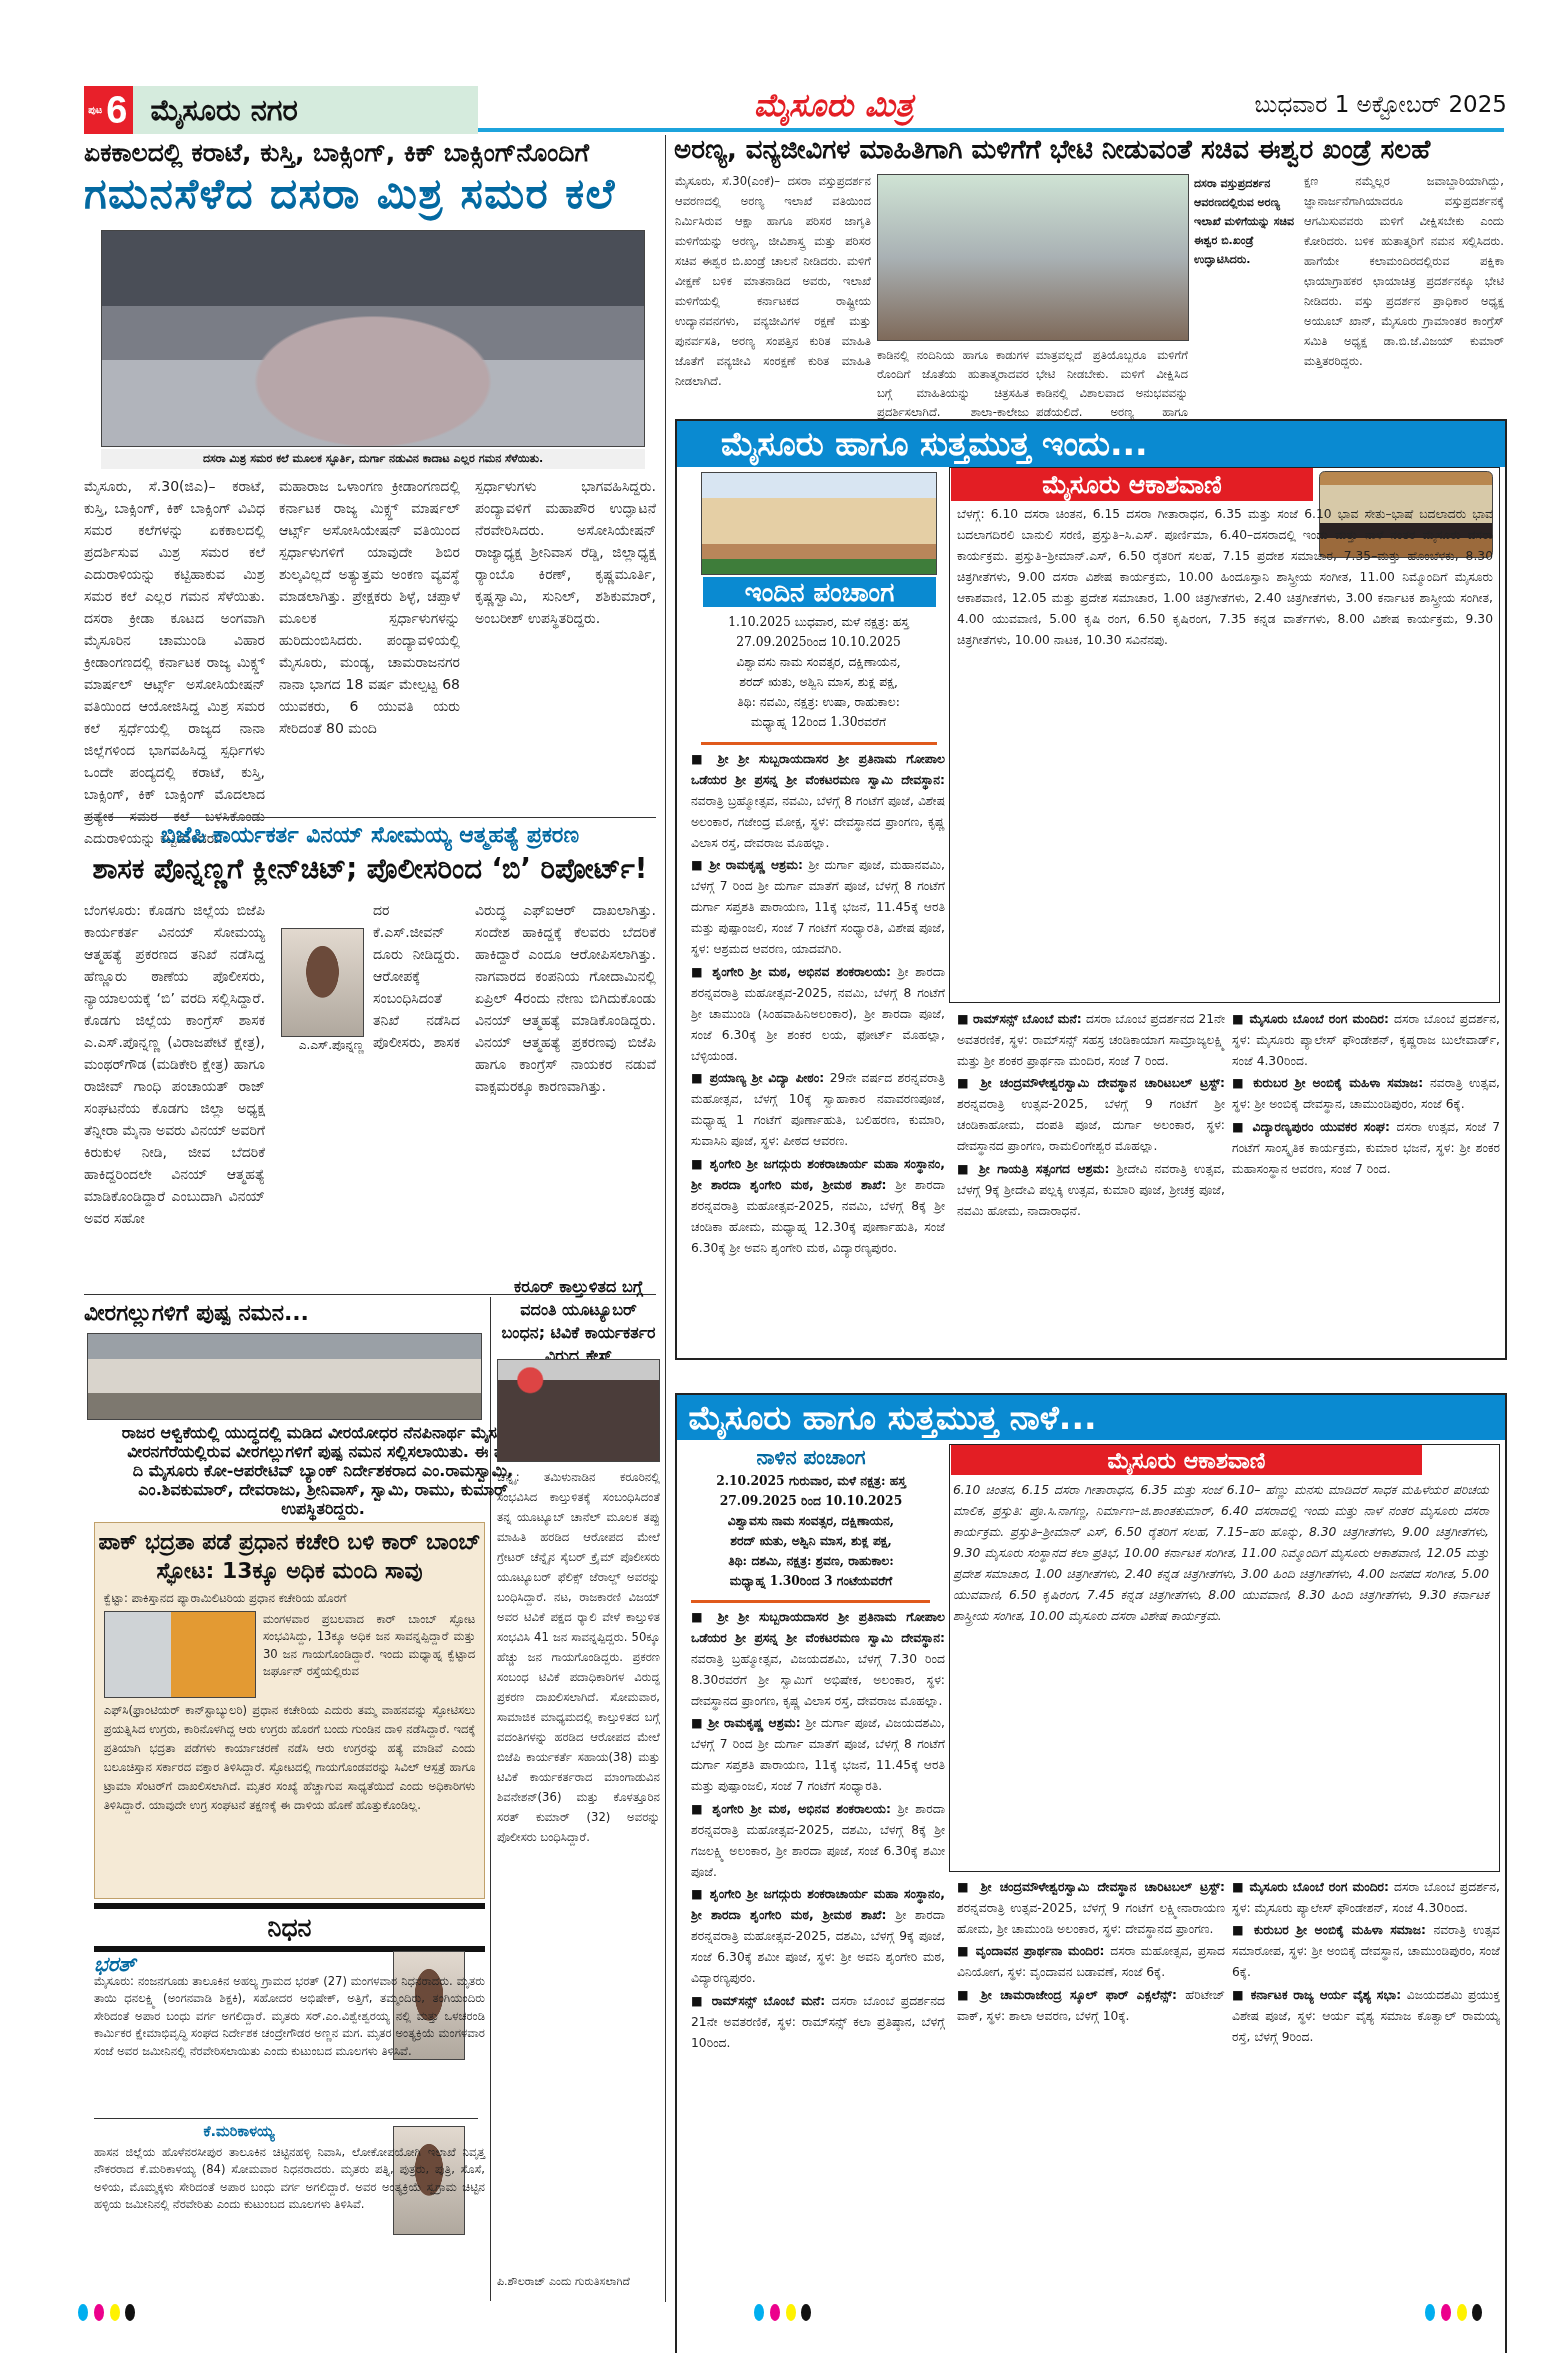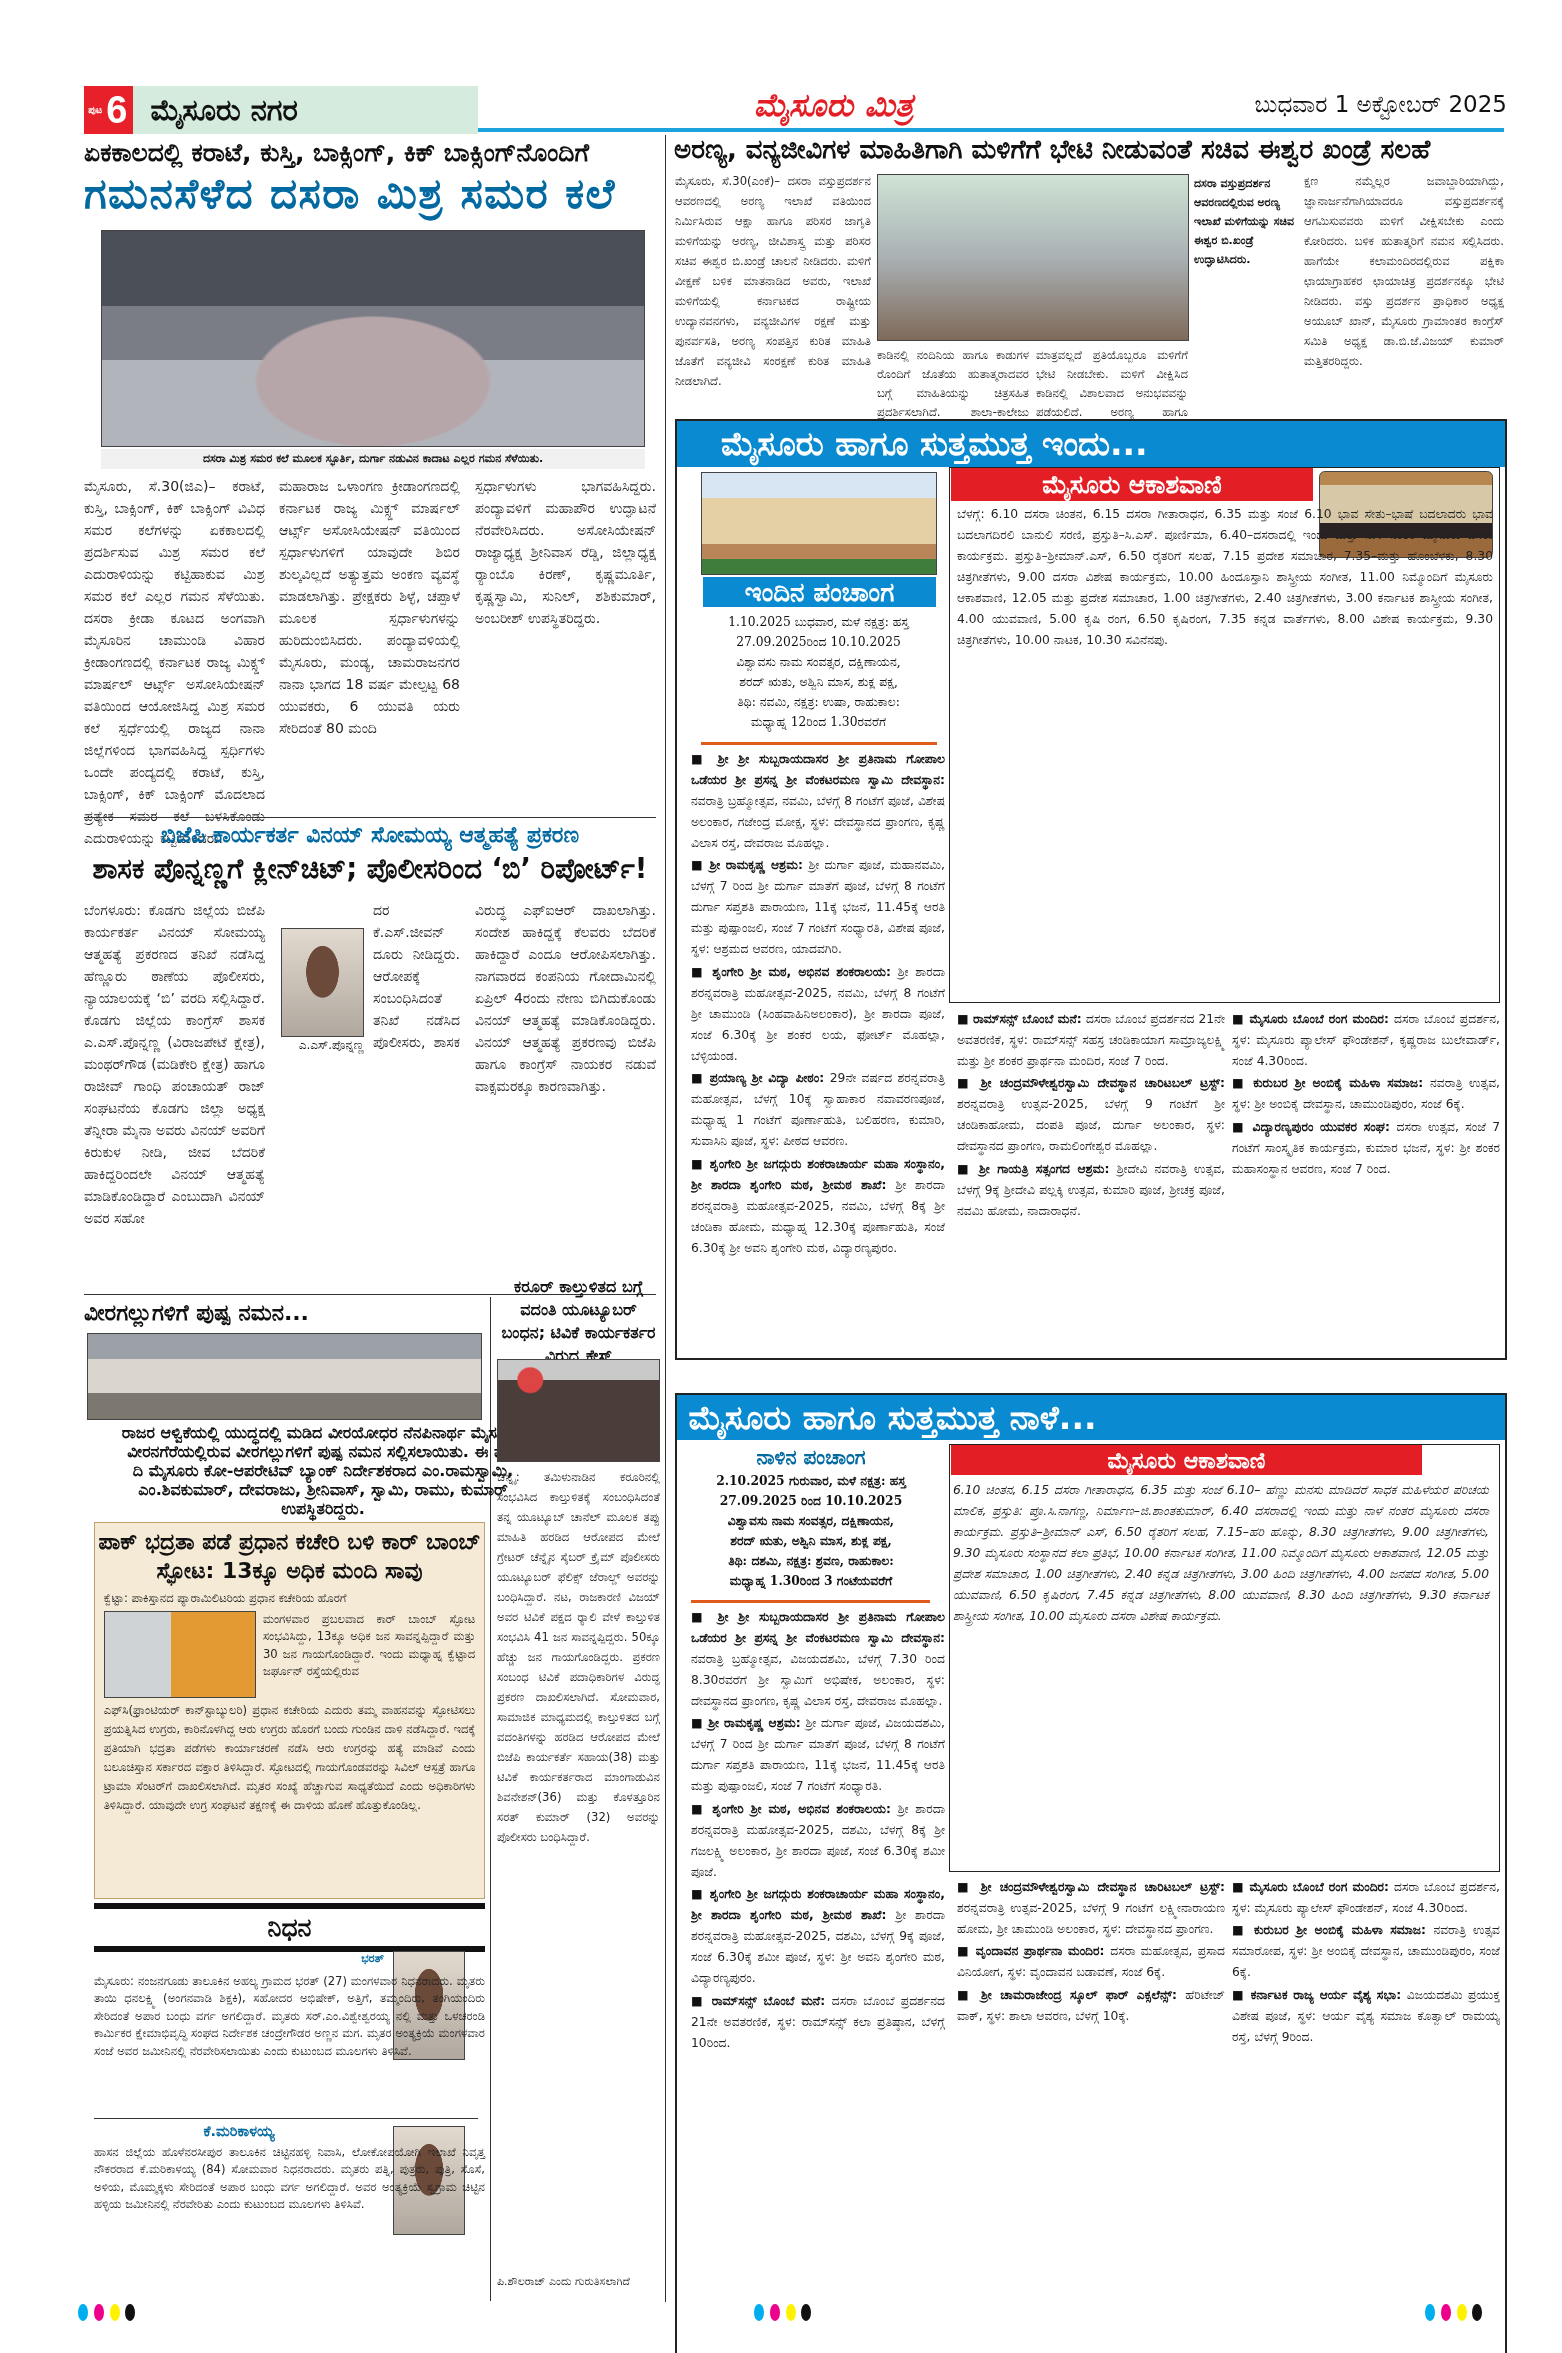--- a/index.html
+++ b/index.html
@@ -110,21 +110,21 @@
     <div class="photo blast" style="width:152px;height:87px;flex:none;"></div>
     <div class="body-text" style="font-size:11.6px;line-height:17.4px;">ಮಂಗಳವಾರ ಪ್ರಬಲವಾದ ಕಾರ್ ಬಾಂಬ್ ಸ್ಫೋಟ ಸಂಭವಿಸಿದ್ದು, 13ಕ್ಕೂ ಅಧಿಕ ಜನ ಸಾವನ್ನಪ್ಪಿದ್ದಾರೆ ಮತ್ತು 30 ಜನ ಗಾಯಗೊಂಡಿದ್ದಾರೆ. ಇಂದು ಮಧ್ಯಾಹ್ನ ಕ್ವೆಟ್ಟಾದ ಜರ್ಘೂನ್ ರಸ್ತೆಯಲ್ಲಿರುವ</div>
   </div>
   <div class="body-text" style="margin:2.9px 8.7px 0;font-size:11.6px;line-height:19px;">ಎಫ್‌ಸಿ(ಫ್ರಾಂಟಿಯರ್ ಕಾನ್‌ಸ್ಟಾಬ್ಯುಲರಿ) ಪ್ರಧಾನ ಕಚೇರಿಯ ಎದುರು ತಮ್ಮ ವಾಹನವನ್ನು ಸ್ಫೋಟಿಸಲು ಪ್ರಯತ್ನಿಸಿದ ಉಗ್ರರು, ಕಾರಿನೊಳಗಿದ್ದ ಆರು ಉಗ್ರರು ಹೊರಗೆ ಬಂದು ಗುಂಡಿನ ದಾಳಿ ನಡೆಸಿದ್ದಾರೆ. ಇದಕ್ಕೆ ಪ್ರತಿಯಾಗಿ ಭದ್ರತಾ ಪಡೆಗಳು ಕಾರ್ಯಾಚರಣೆ ನಡೆಸಿ ಆರು ಉಗ್ರರನ್ನು ಹತ್ಯೆ ಮಾಡಿವೆ ಎಂದು ಬಲೂಚಿಸ್ತಾನ ಸರ್ಕಾರದ ವಕ್ತಾರ ತಿಳಿಸಿದ್ದಾರೆ. ಸ್ಫೋಟದಲ್ಲಿ ಗಾಯಗೊಂಡವರನ್ನು ಸಿವಿಲ್ ಆಸ್ಪತ್ರೆ ಹಾಗೂ ಟ್ರಾಮಾ ಸೆಂಟರ್‌ಗೆ ದಾಖಲಿಸಲಾಗಿದೆ. ಮೃತರ ಸಂಖ್ಯೆ ಹೆಚ್ಚಾಗುವ ಸಾಧ್ಯತೆಯಿದೆ ಎಂದು ಅಧಿಕಾರಿಗಳು ತಿಳಿಸಿದ್ದಾರೆ. ಯಾವುದೇ ಉಗ್ರ ಸಂಘಟನೆ ತಕ್ಷಣಕ್ಕೆ ಈ ದಾಳಿಯ ಹೊಣೆ ಹೊತ್ತುಕೊಂಡಿಲ್ಲ.</div>
 </div>
 
 <div class="abs thick-rule" style="left:94px;top:1903px;width:391px;"></div>
 <div class="abs headline" style="left:94px;top:1913px;width:391px;font-size:25px;text-align:center;">ನಿಧನ</div>
 <div class="abs thick-rule" style="left:94px;top:1946px;width:391px;"></div>
 
-<div class="abs headline-red" style="left:94px;top:1952px;width:290px;font-size:11px;text-align:right;">ಭರತ್</div>
+<div class="abs headline-red" style="left:94px;top:1952px;width:290px;font-size:20px;text-align:left;font-style:italic;">ಭರತ್</div>
 <div class="abs photo portrait" style="left:393px;top:1951px;width:72px;height:109px;"></div>
 <div class="abs body-text" style="left:94px;top:1973px;width:391px;font-size:11.6px;line-height:17.4px;">ಮೈಸೂರು: ನಂಜನಗೂಡು ತಾಲೂಕಿನ ಅಹಲ್ಯ ಗ್ರಾಮದ ಭರತ್ (27) ಮಂಗಳವಾರ ನಿಧನರಾದರು. ಮೃತರು ತಾಯಿ ಧನಲಕ್ಷ್ಮಿ (ಅಂಗನವಾಡಿ ಶಿಕ್ಷಕಿ), ಸಹೋದರ ಅಭಿಷೇಕ್, ಅತ್ತಿಗೆ, ತಮ್ಮಂದಿರು, ತಂಗಿಯಂದಿರು ಸೇರಿದಂತೆ ಅಪಾರ ಬಂಧು ವರ್ಗ ಅಗಲಿದ್ದಾರೆ. ಮೃತರು ಸರ್.ಎಂ.ವಿಶ್ವೇಶ್ವರಯ್ಯ ನಲ್ಲಿ ಮತ್ತು ಒಳಚರಂಡಿ ಕಾರ್ಮಿಕರ ಕ್ಷೇಮಾಭಿವೃದ್ಧಿ ಸಂಘದ ನಿರ್ದೇಶಕ ಚಂದ್ರೇಗೌಡರ ಅಣ್ಣನ ಮಗ. ಮೃತರ ಅಂತ್ಯಕ್ರಿಯೆ ಮಂಗಳವಾರ ಸಂಜೆ ಅವರ ಜಮೀನಿನಲ್ಲಿ ನೆರವೇರಿಸಲಾಯಿತು ಎಂದು ಕುಟುಂಬದ ಮೂಲಗಳು ತಿಳಿಸಿವೆ.</div>
 
 <div class="abs thin-rule" style="left:94px;top:2118px;width:384px;height:0.7px;"></div>
 <div class="abs headline-red" style="left:94px;top:2123px;width:290px;font-size:14.5px;text-align:center;">ಕೆ.ಮರಿಕಾಳಯ್ಯ</div>
 <div class="abs photo portrait" style="left:393px;top:2126px;width:72px;height:109px;"></div>
 <div class="abs body-text" style="left:94px;top:2144px;width:391px;font-size:11.6px;line-height:17.4px;">ಹಾಸನ ಜಿಲ್ಲೆಯ ಹೊಳೆನರಸೀಪುರ ತಾಲೂಕಿನ ಚಿಟ್ಟಿನಹಳ್ಳಿ ನಿವಾಸಿ, ಲೋಕೋಪಯೋಗಿ ಇಲಾಖೆ ನಿವೃತ್ತ ನೌಕರರಾದ ಕೆ.ಮರಿಕಾಳಯ್ಯ (84) ಸೋಮವಾರ ನಿಧನರಾದರು. ಮೃತರು ಪತ್ನಿ, ಪುತ್ರರು, ಪುತ್ರಿ, ಸೊಸೆ, ಅಳಿಯ, ಮೊಮ್ಮಕ್ಕಳು ಸೇರಿದಂತೆ ಅಪಾರ ಬಂಧು ವರ್ಗ ಅಗಲಿದ್ದಾರೆ. ಅವರ ಅಂತ್ಯಕ್ರಿಯೆ ಸ್ವಗ್ರಾಮ ಚಿಟ್ಟಿನ ಹಳ್ಳಿಯ ಜಮೀನಿನಲ್ಲಿ ನೆರವೇರಿತು ಎಂದು ಕುಟುಂಬದ ಮೂಲಗಳು ತಿಳಿಸಿವೆ.</div>
 
 <div class="abs headline" style="left:674px;top:133px;width:833px;font-size:26px;line-height:33px;">ಅರಣ್ಯ, ವನ್ಯಜೀವಿಗಳ ಮಾಹಿತಿಗಾಗಿ ಮಳಿಗೆಗೆ ಭೇಟಿ ನೀಡುವಂತೆ ಸಚಿವ ಈಶ್ವರ ಖಂಡ್ರೆ ಸಲಹೆ</div>
 <div class="abs body-text" style="left:675px;top:171px;width:196px;font-size:11.6px;line-height:20px;">ಮೈಸೂರು, ಸೆ.30(ಎಂಕೆ)– ದಸರಾ ವಸ್ತುಪ್ರದರ್ಶನ ಆವರಣದಲ್ಲಿ ಅರಣ್ಯ ಇಲಾಖೆ ವತಿಯಿಂದ ನಿರ್ಮಿಸಿರುವ ಆಕ್ಷಾ ಹಾಗೂ ಪರಿಸರ ಜಾಗೃತಿ ಮಳಿಗೆಯನ್ನು ಅರಣ್ಯ, ಜೀವಿಶಾಸ್ತ್ರ ಮತ್ತು ಪರಿಸರ ಸಚಿವ ಈಶ್ವರ ಬಿ.ಖಂಡ್ರೆ ಚಾಲನೆ ನೀಡಿದರು. ಮಳಿಗೆ ವೀಕ್ಷಣೆ ಬಳಿಕ ಮಾತನಾಡಿದ ಅವರು, ಇಲಾಖೆ ಮಳಿಗೆಯಲ್ಲಿ ಕರ್ನಾಟಕದ ರಾಷ್ಟ್ರೀಯ ಉದ್ಯಾನವನಗಳು, ವನ್ಯಜೀವಿಗಳ ರಕ್ಷಣೆ ಮತ್ತು ಪುನರ್ವಸತಿ, ಅರಣ್ಯ ಸಂಪತ್ತಿನ ಕುರಿತ ಮಾಹಿತಿ ಜೊತೆಗೆ ವನ್ಯಜೀವಿ ಸಂರಕ್ಷಣೆ ಕುರಿತ ಮಾಹಿತಿ ನೀಡಲಾಗಿದೆ.</div>

